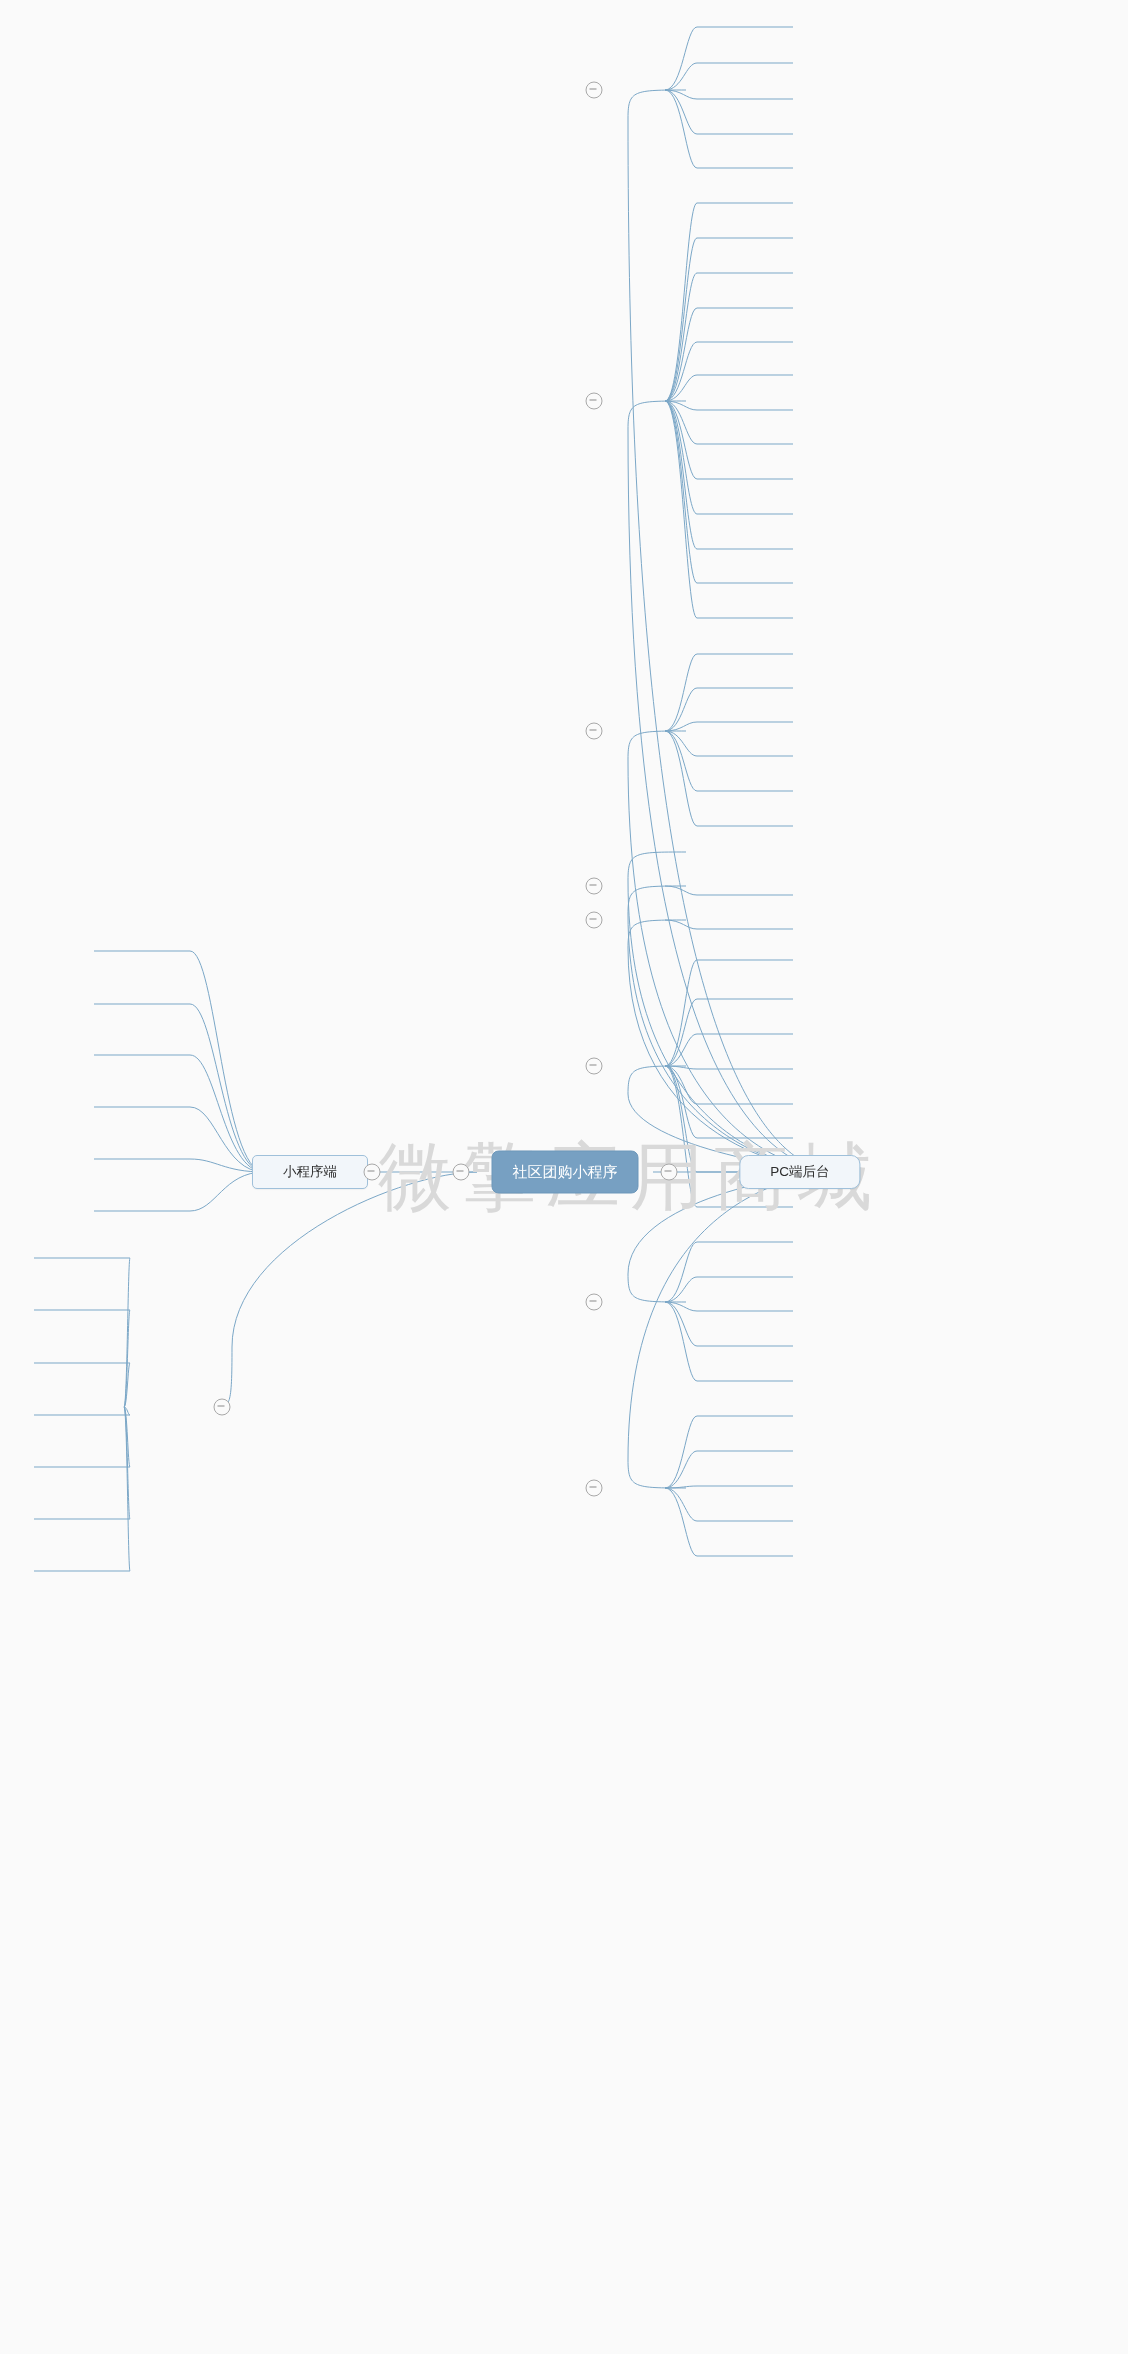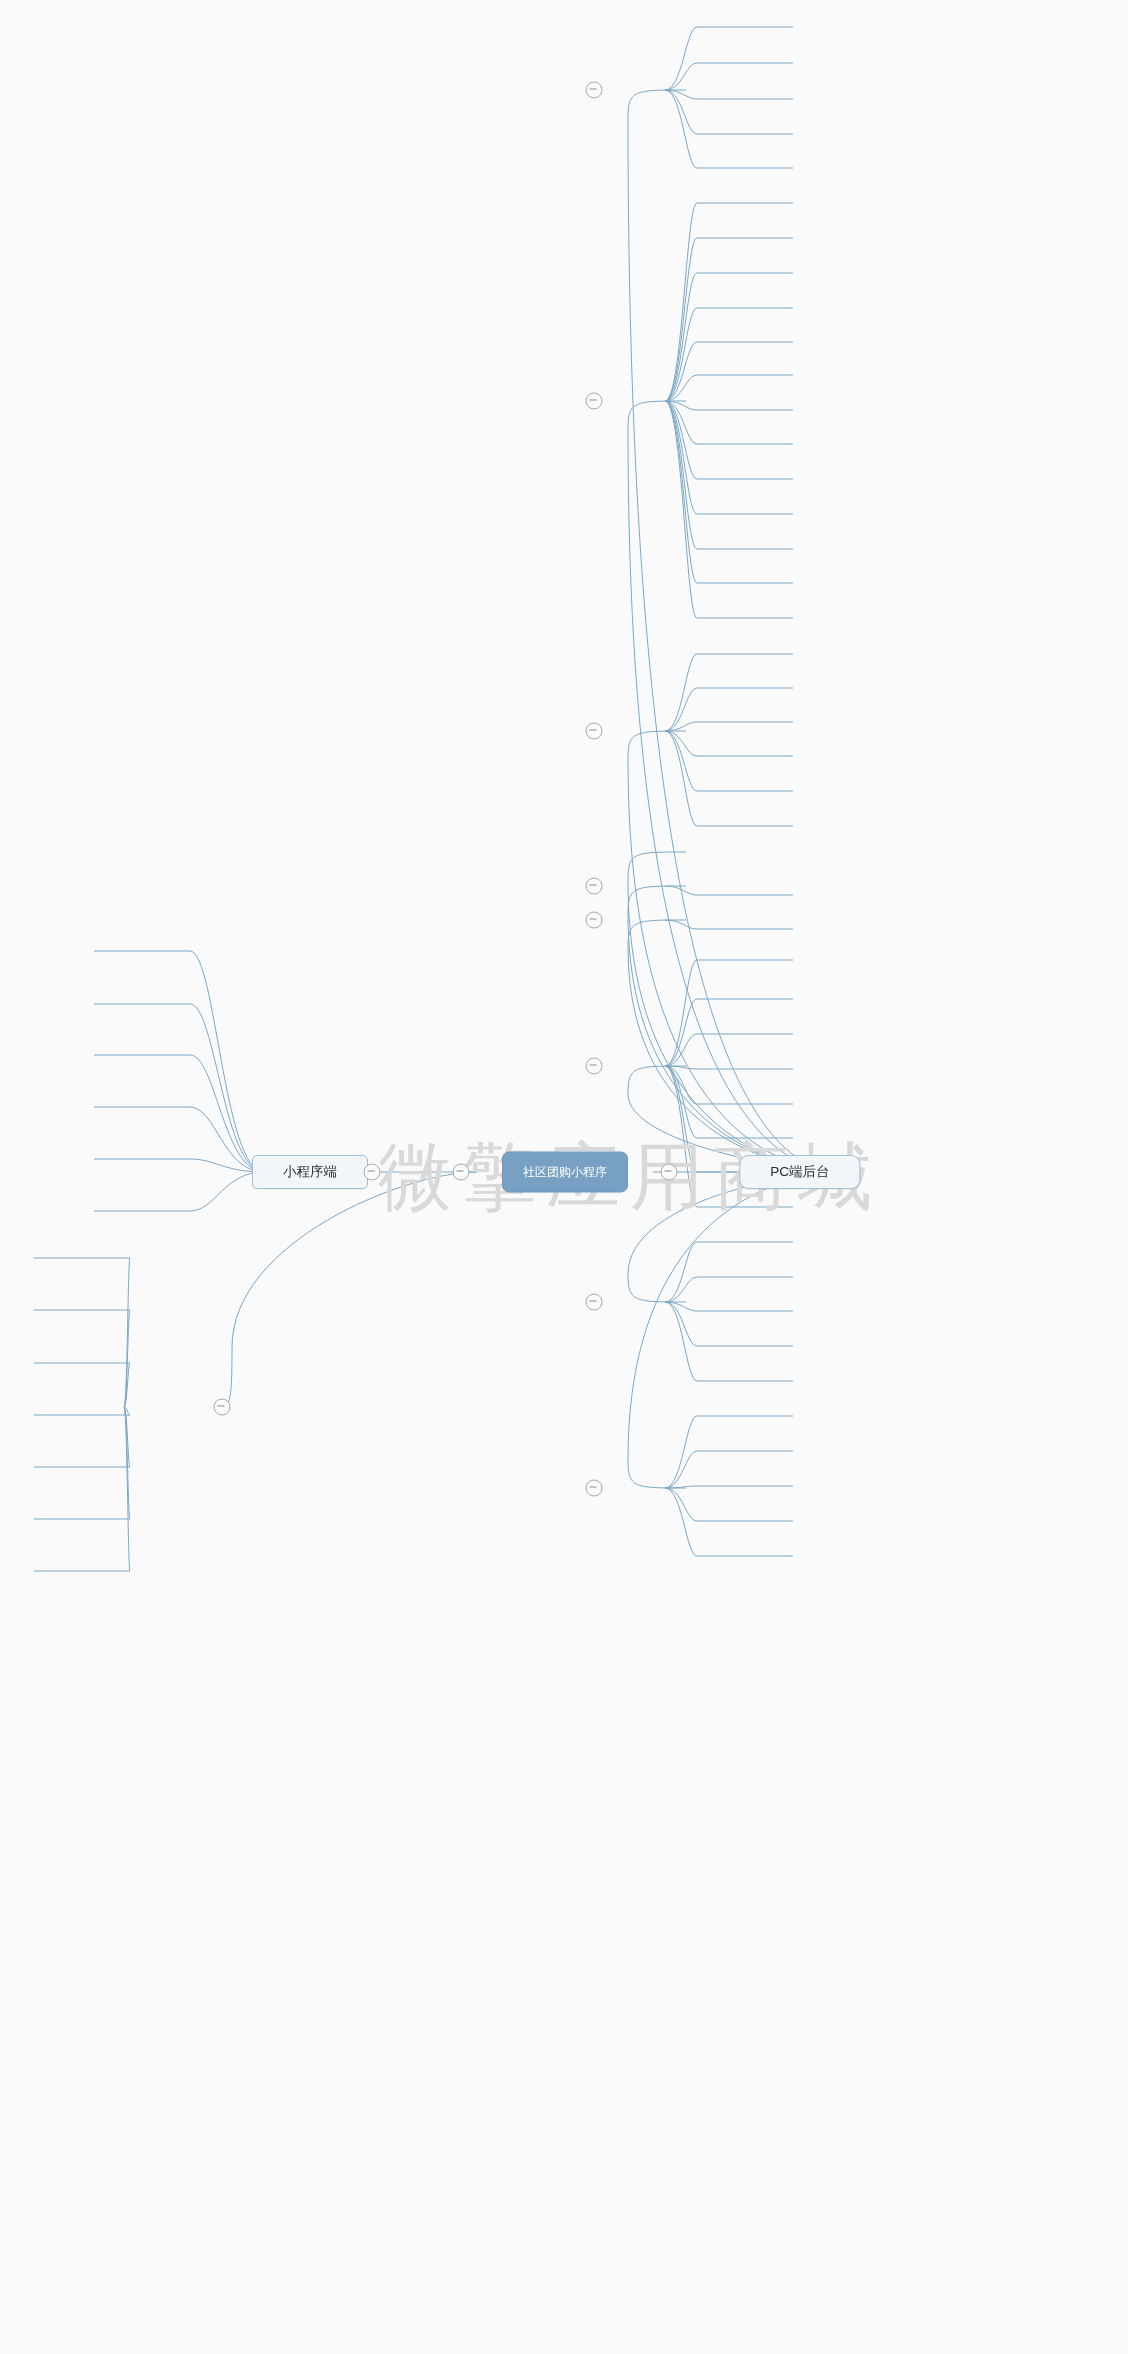--- a/index.html
+++ b/index.html
@@ -54,21 +54,21 @@
   }
 
   
   .rootnode{
     position:absolute;
     transform:translate(-50%,-50%);
     background:#77a0c2;
     border:1px solid #6d97ba;
     border-radius:7px;
     padding:11px 20px;
-    font-size:12px;
+    font-size:15px;
     color:#ffffff;
     white-space:nowrap;
     z-index:5;
   }
 
   
   .toggle{
     position:absolute;
     width:15px;height:15px;
     border:1px solid #a8a8a8;

